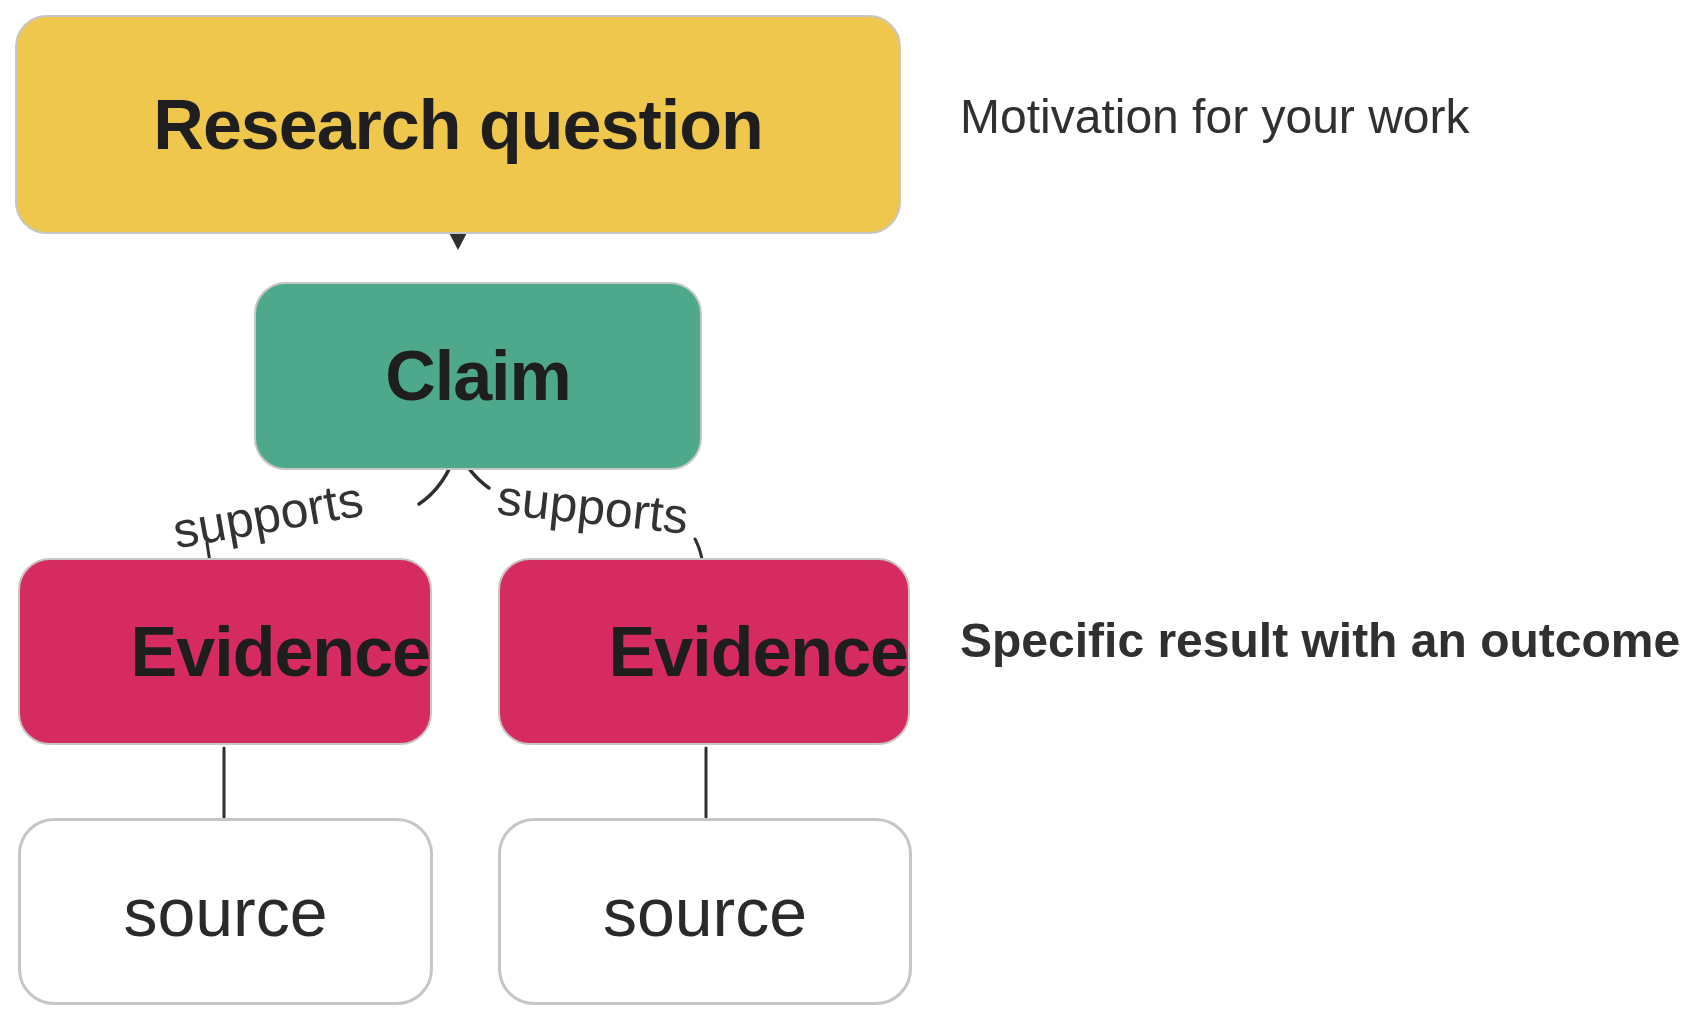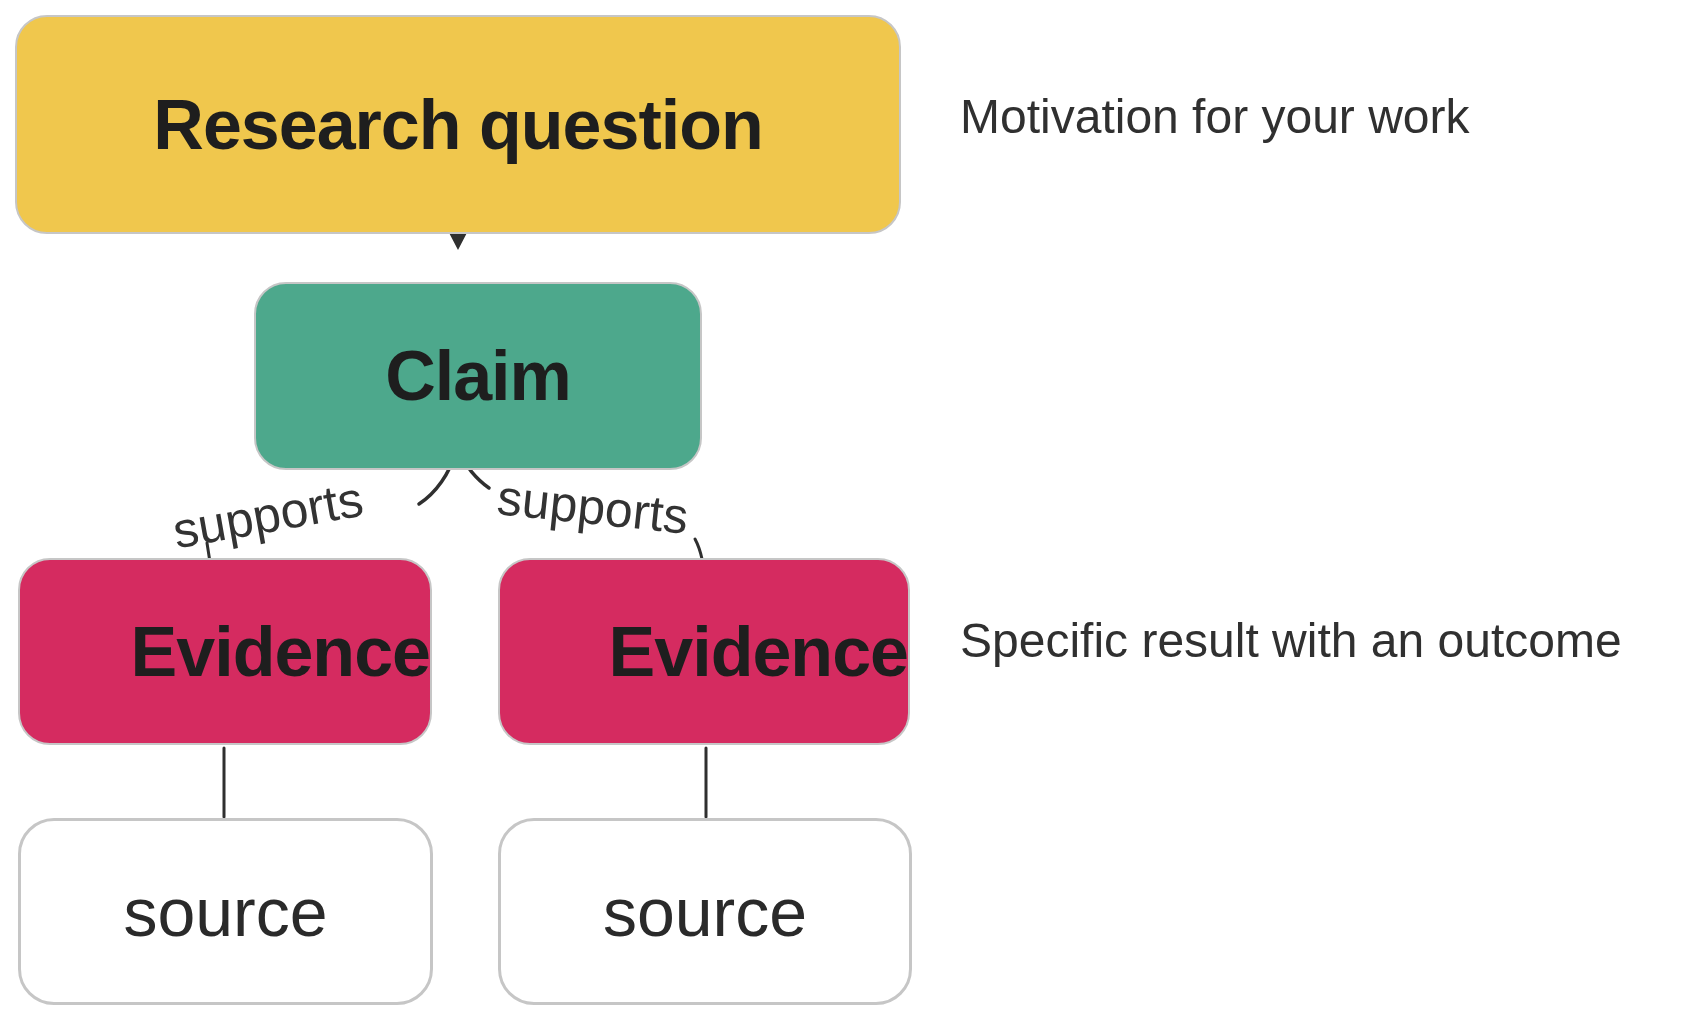--- a/index.html
+++ b/index.html
@@ -121,16 +121,16 @@
     <span>source</span>
   </div>
 
   <div class="node node--source" style="left:498px; top:818px; width:414px; height:187px;">
     <span>source</span>
   </div>
 
   <div class="annotation" style="top:88px;">Motivation for your work</div>
 
 
-  <div class="annotation" style="top:612px;">Specific result with an outcome</div>
+  <div class="annotation" style="top:612px;font-weight:bold;">Specific result with an outcome</div>
 
 
 </div>
 
 </body></html>

